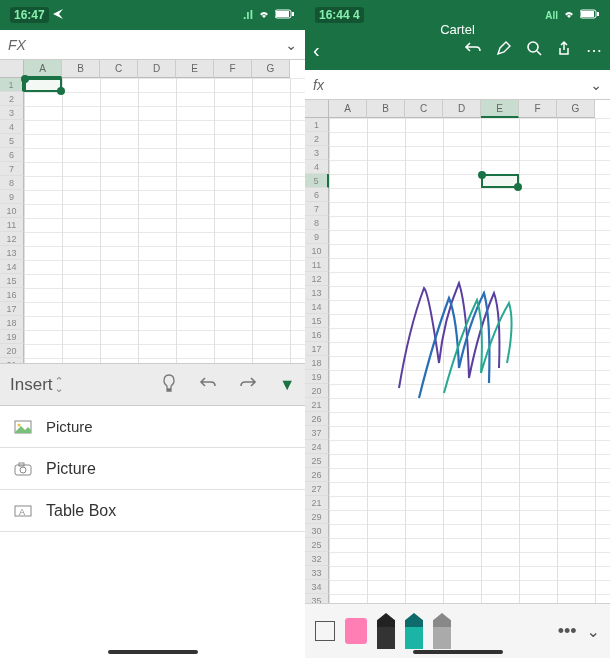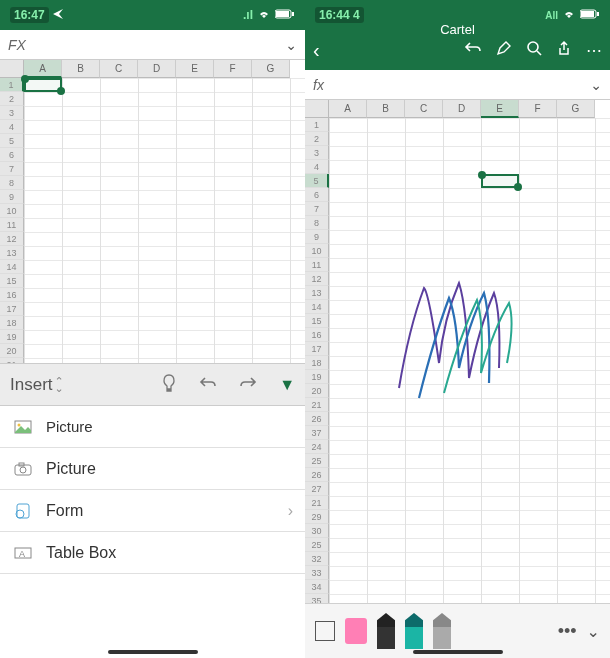--- a/index.html
+++ b/index.html
@@ -287,30 +287,20 @@
     </div>
     <div class="menu-item">
       <span class="micon">
         <svg width="18" height="14" viewBox="0 0 18 14">
             <rect x="1" y="3" width="16" height="10" rx="2" fill="none" stroke="#888"></rect>
             <rect x="5" y="1" width="5" height="3" fill="none" stroke="#888"></rect>
             <circle cx="9" cy="8" r="3" fill="none" stroke="#888"></circle>
           </svg>
       </span>
       <span>Picture</span>
-    </div>
-    <div class="menu-item">
-      <span class="micon">
-        <svg width="18" height="16" viewBox="0 0 18 16">
-            <rect x="3" y="1" width="12" height="14" rx="2" fill="none" stroke="#4fa3d4"></rect>
-            <circle cx="6" cy="11" r="4" fill="none" stroke="#4fa3d4"></circle>
-          </svg>
-      </span>
-      <span>Form</span>
-      <span class="chev">›</span>
     </div>
     <div class="menu-item">
       <span class="micon">
         <svg width="18" height="16" viewBox="0 0 18 16">
             <rect x="1" y="3" width="16" height="10" fill="none" stroke="#888"></rect>
             <text x="5" y="12" font-size="9" fill="#888">A</text>
           </svg>
       </span>
       <span>Table Box</span>
     </div>

